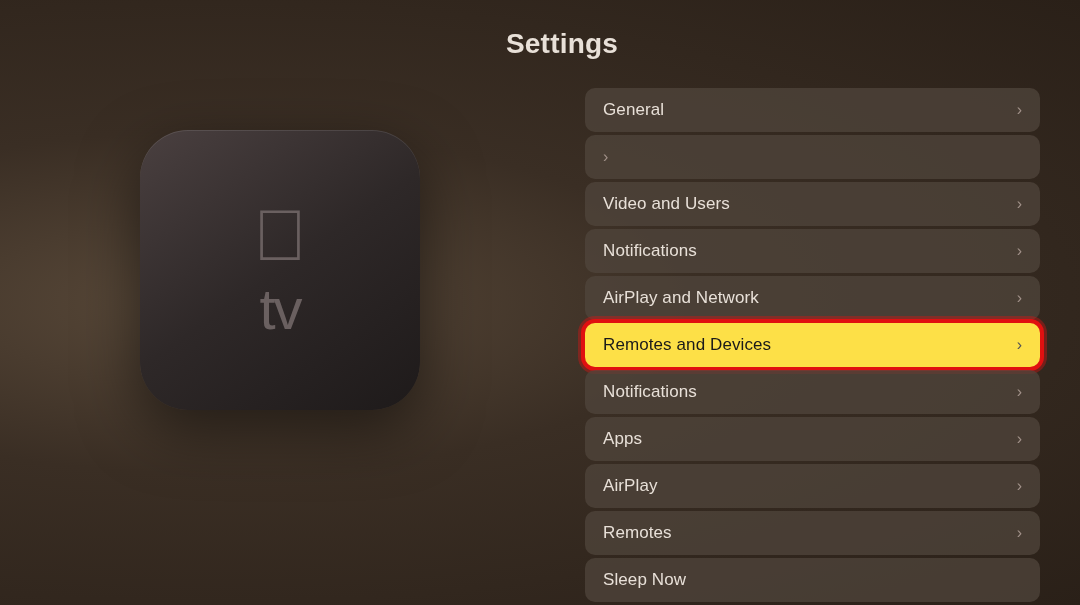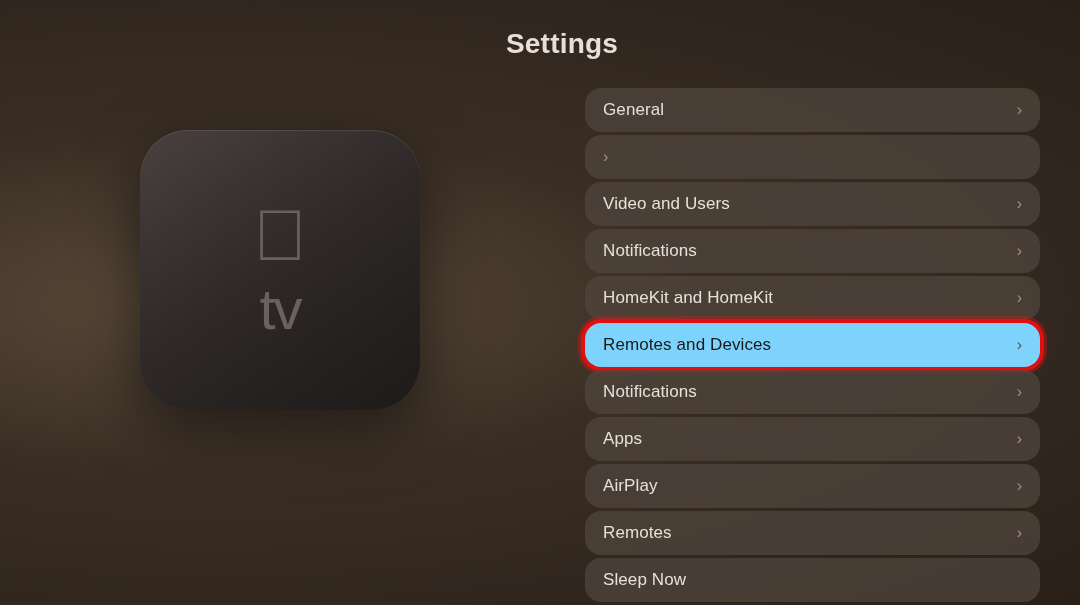--- a/index.html
+++ b/index.html
@@ -79,28 +79,28 @@
       display: flex;
       flex-direction: column;
       gap: 3px;
     }
 
     .settings-item {
       display: flex;
       align-items: center;
       justify-content: space-between;
       background: rgba(80, 70, 60, 0.75);
-      border-radius: 16px;
+      border-radius: 10px;
       padding: 0 18px;
       height: 44px;
       cursor: pointer;
     }
 
     .settings-item.highlighted {
-      background: #7dd3fc;
+      background: #fde047;
       box-shadow: 0 0 0 4px #e01010, 0 0 0 7px rgba(220, 20, 20, 0.4);
     }
 
     .settings-item-label {
       color: #e8e0d8;
       font-size: 17px;
       font-weight: 400;
       letter-spacing: 0.1px;
     }
 
@@ -143,21 +143,21 @@
     </div>
     <div class="settings-item">
       <span class="settings-item-label">Video and Users</span>
       <span class="chevron">›</span>
     </div>
     <div class="settings-item">
       <span class="settings-item-label">Notifications</span>
       <span class="chevron">›</span>
     </div>
     <div class="settings-item">
-      <span class="settings-item-label">HomeKit and HomeKit</span>
+      <span class="settings-item-label">AirPlay and Network</span>
       <span class="chevron">›</span>
     </div>
     <div class="settings-item highlighted">
       <span class="settings-item-label">Remotes and Devices</span>
       <span class="chevron">›</span>
     </div>
     <div class="settings-item">
       <span class="settings-item-label">Notifications</span>
       <span class="chevron">›</span>
     </div>

